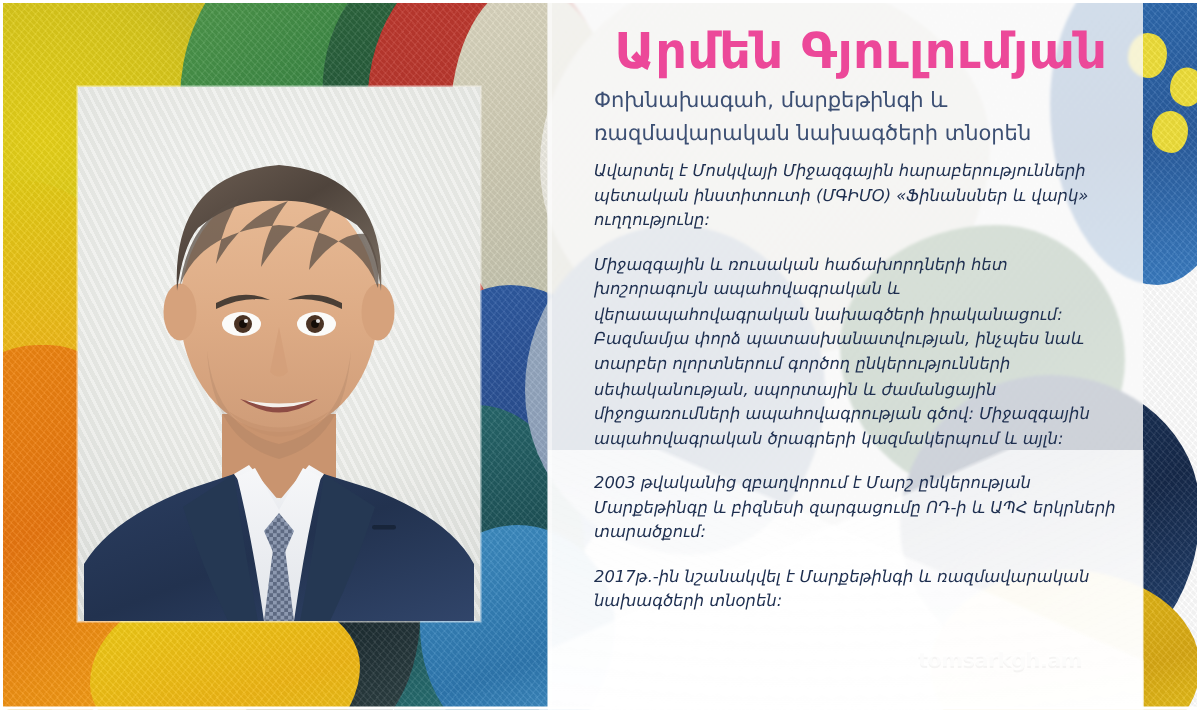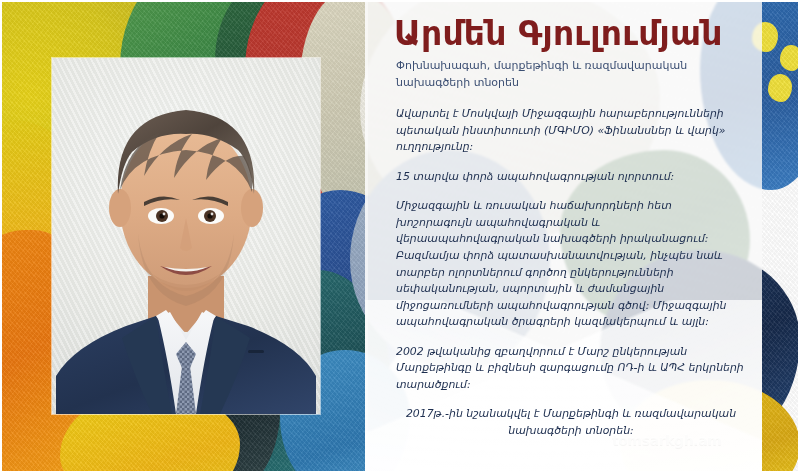--- a/index.html
+++ b/index.html
@@ -214,43 +214,44 @@
   .portrait { position: absolute; inset: 0; }
 
   
   .name {
     position: absolute;
     left: 394px; top: 17px;
     width: 360px;
     font-size: 33px;
     font-weight: bold;
     letter-spacing: 0.2px;
-    color: #7f1d1d;
+    color: #ec4899;
     line-height: 1.05;
     white-space: nowrap;
+    text-align: center;
   }
   .role {
     position: absolute;
     left: 396px; top: 57px;
     width: 300px;
-    font-size: 11px;
+    font-size: 14px;
     line-height: 1.55;
     color: #3c4f73;
   }
   .bio {
     position: absolute;
     left: 396px; top: 106px;
     width: 350px;
     font-size: 10.9px;
     line-height: 1.52;
     color: #1d2e4f;
     font-style: italic;
   }
   .bio p { margin: 0 0 13px 0; }
-  .bio p:last-child { margin-bottom: 11px; text-align: center; }
+  .bio p:last-child { margin-bottom: 11px; }
 
   .watermark {
     position: absolute;
     left: 612px; top: 432px;
     font-size: 14px;
     font-weight: bold;
     letter-spacing: -0.4px;
     color: rgba(255,255,255,0.62);
     text-shadow: 0 1px 0 rgba(0,0,0,0.04);
     pointer-events: none;
@@ -379,22 +380,21 @@
   </div>
 
   <div class="wedge"></div>
   <div class="wedge2"></div>
 
   <div class="name">Արմեն Գյուլումյան</div>
   <div class="role">Փոխնախագահ, մարքեթինգի և ռազմավարական նախագծերի տնօրեն</div>
 
   <div class="bio">
     <p>Ավարտել է Մոսկվայի Միջազգային հարաբերությունների պետական ինստիտուտի (ՄԳԻՄՕ) «Ֆինանսներ և վարկ» ուղղությունը:</p>
-    <p>15 տարվա փորձ ապահովագրության ոլորտում:</p>
     <p>Միջազգային և ռուսական հաճախորդների հետ խոշորագույն ապահովագրական և վերաապահովագրական նախագծերի իրականացում: Բազմամյա փորձ պատասխանատվության, ինչպես նաև տարբեր ոլորտներում գործող ընկերությունների սեփականության, սպորտային և ժամանցային միջոցառումների ապահովագրության գծով: Միջազգային ապահովագրական ծրագրերի կազմակերպում և այլն:</p>
-    <p>2002 թվականից զբաղվորում է Մարշ ընկերության Մարքեթինգը և բիզնեսի զարգացումը ՈԴ-ի և ԱՊՀ երկրների տարածքում:</p>
+    <p>2003 թվականից զբաղվորում է Մարշ ընկերության Մարքեթինգը և բիզնեսի զարգացումը ՈԴ-ի և ԱՊՀ երկրների տարածքում:</p>
     <p>2017թ.-ին նշանակվել է Մարքեթինգի և ռազմավարական նախագծերի տնօրեն:</p>
   </div>
 
   <div class="watermark">tomsarkgh.am</div>
 
   <div class="outer-border"></div>
 </div>
 
 </body></html>

